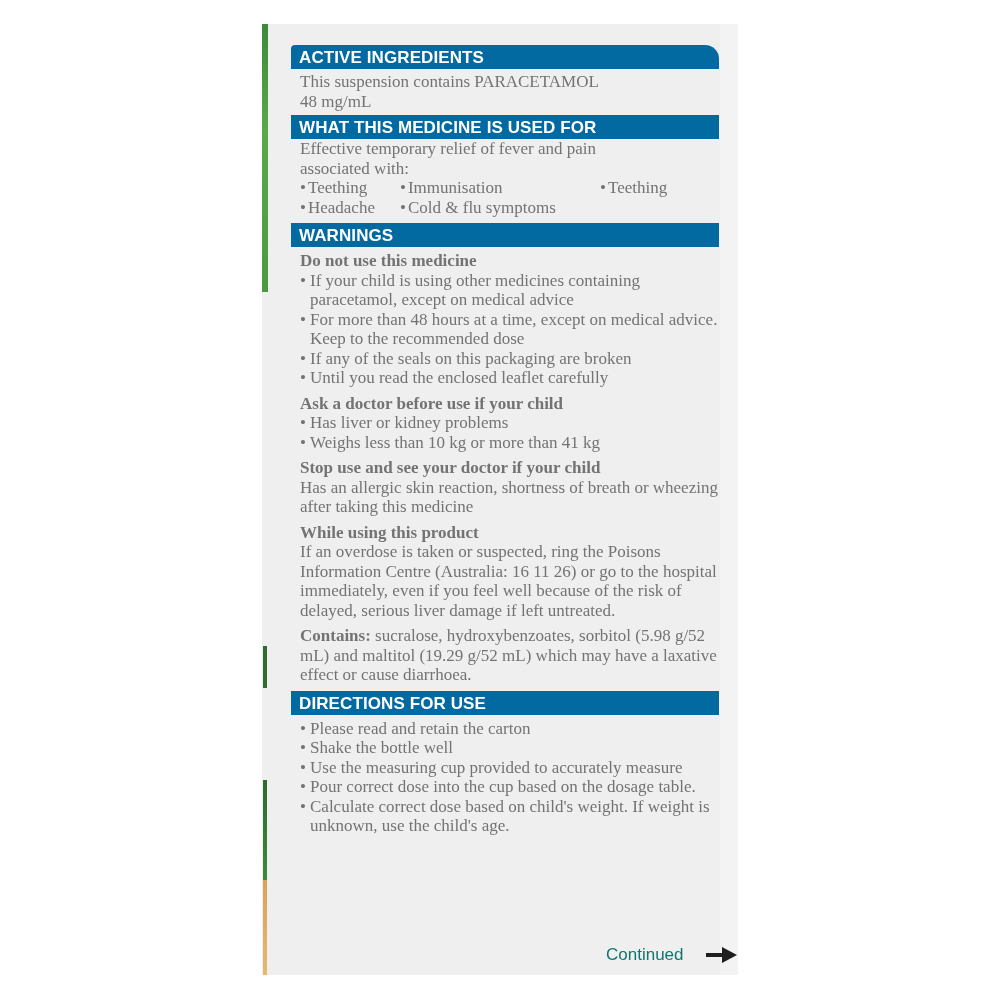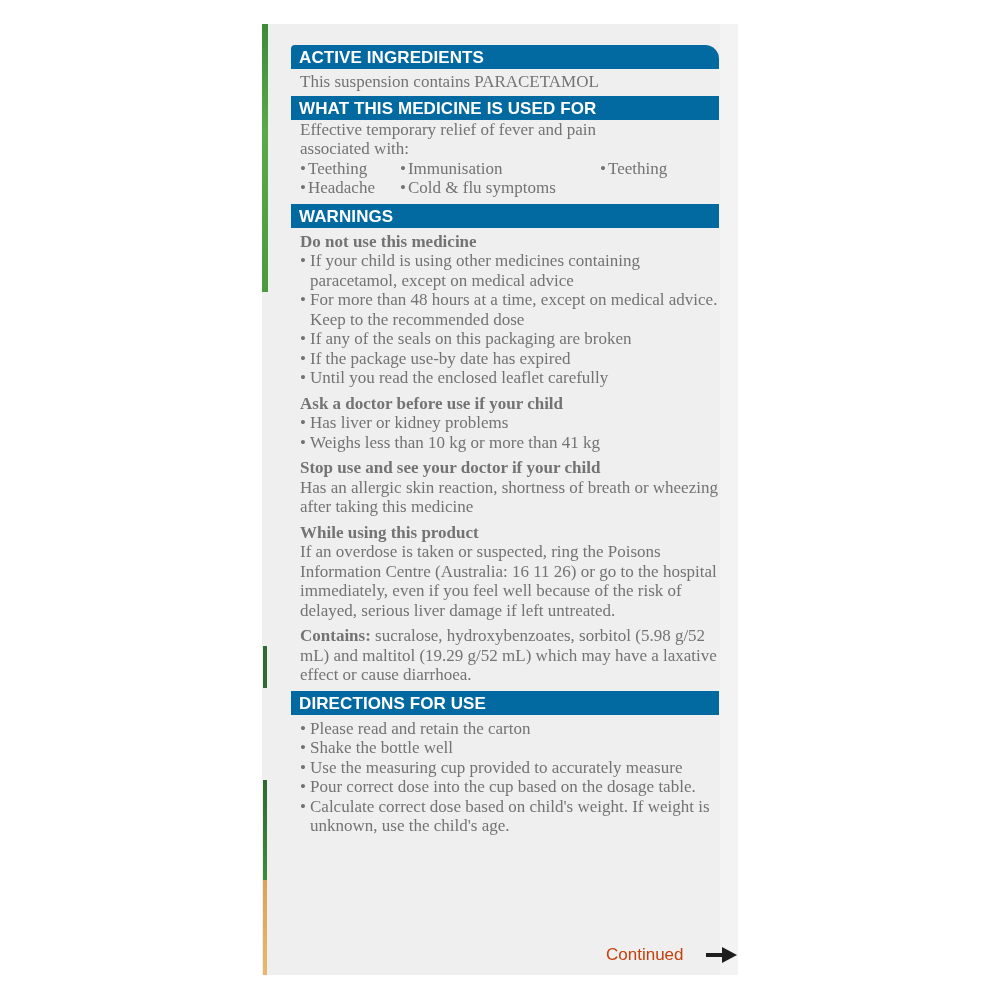--- a/index.html
+++ b/index.html
@@ -126,21 +126,21 @@
       content: "•";
       margin-right: 2px;
     }
     .gap-6 { height: 6px; }
     .continued {
       position: absolute;
       left: 606px;
       top: 945px;
       font-family: "Liberation Sans", sans-serif;
       font-size: 17px;
-      color: #c2410c;
+      color: #0f766e;
       display: flex;
       align-items: center;
       gap: 22px;
     }
     .arrow-icon {
       display: inline-block;
       width: 32px;
       height: 18px;
     }
   </style>
@@ -154,20 +154,21 @@
   <div class="strip strip-low"></div>
   <div class="strip strip-orange"></div>
 </div>
 
 <div class="content">
 
   <section>
     <div class="hdr rounded">ACTIVE INGREDIENTS</div>
     <div class="body-text" style="padding-top:3px; padding-bottom:4px;">
       <p>This suspension contains PARACETAMOL</p>
+      <p>48 mg/mL</p>
     </div>
   </section>
 
   <section>
     <div class="hdr">WHAT THIS MEDICINE IS USED FOR</div>
     <div class="body-text" style="padding-bottom:6px;">
       <p>Effective temporary relief of fever and pain</p>
       <p>associated with:</p>
       <div class="uses-grid">
         <span>Teething</span>
@@ -181,21 +182,20 @@
 
   <section>
     <div class="hdr">WARNINGS</div>
     <div class="body-text" style="padding-top:4px;">
 
       <p class="sub">Do not use this medicine</p>
       <ul class="bul">
         <li>If your child is using other medicines containing paracetamol, except on medical advice</li>
         <li>For more than 48 hours at a time, except on medical advice. Keep to the recommended dose</li>
         <li>If any of the seals on this packaging are broken</li>
-        <li>If the package use-by date has expired</li>
         <li>Until you read the enclosed leaflet carefully</li>
       </ul>
       <div class="gap-6"></div>
 
       <p class="sub">Ask a doctor before use if your child</p>
       <ul class="bul">
         <li>Has liver or kidney problems</li>
         <li>Weighs less than 10 kg or more than 41 kg</li>
       </ul>
       <div class="gap-6"></div>

